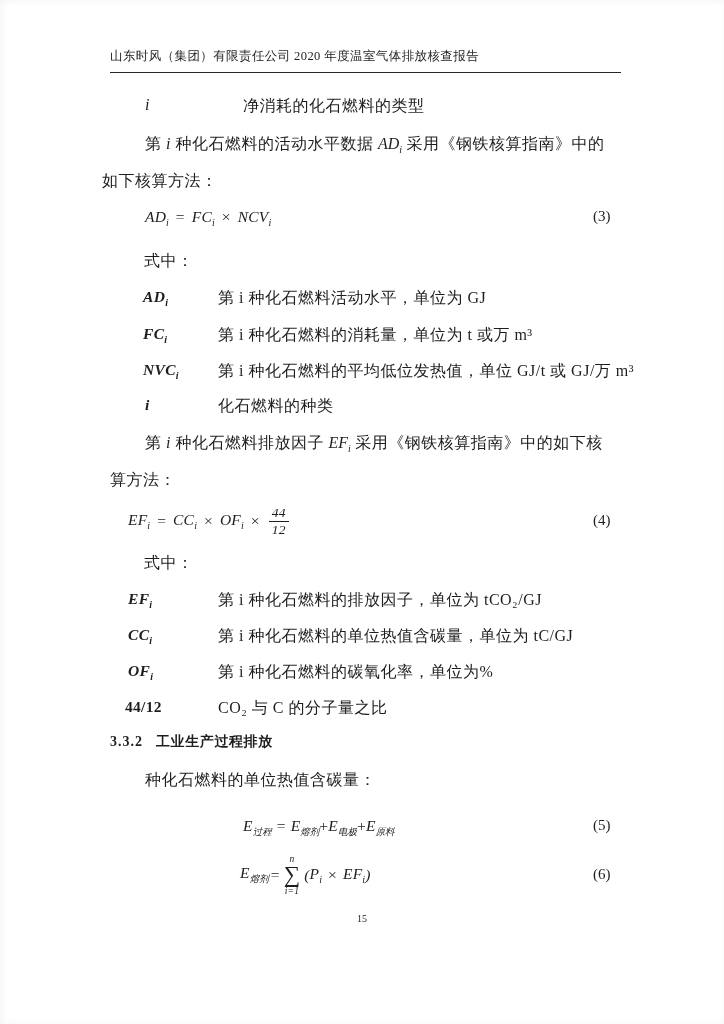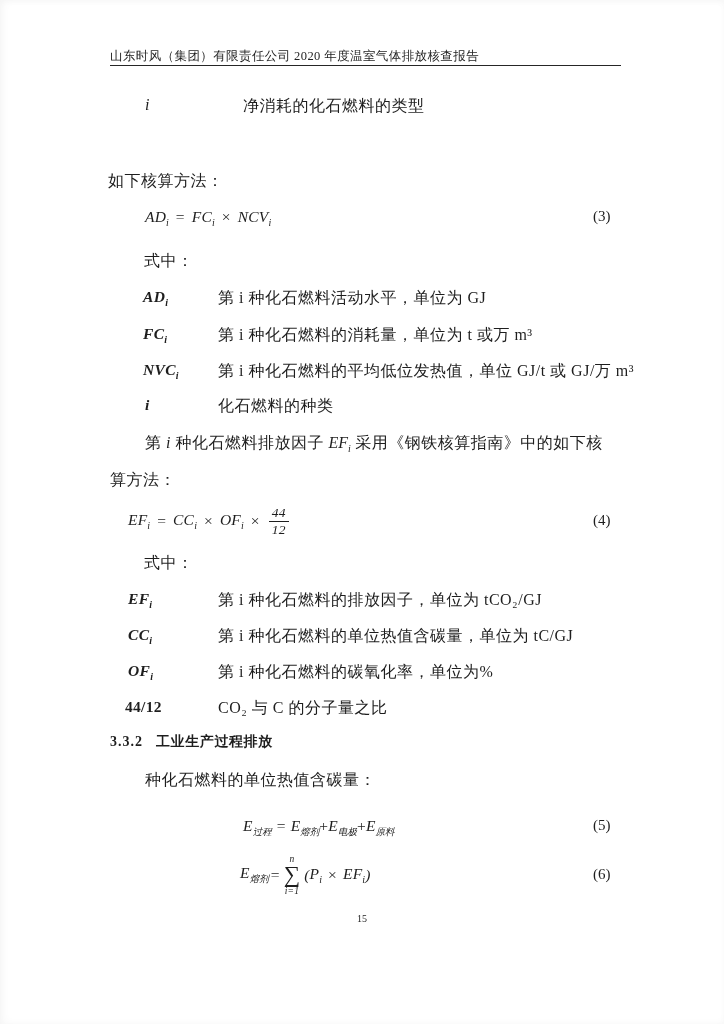--- a/index.html
+++ b/index.html
@@ -11,20 +11,21 @@
     background: #ffffff;
     font-family: "Liberation Serif", "DejaVu Serif", serif;
     color: #1e1e1e;
     overflow: hidden;
     box-shadow: inset 3px 0 8px rgba(0,0,0,0.035), inset 0 2px 6px rgba(0,0,0,0.02);
   }
   .abs { position: absolute; white-space: nowrap; }
   .hdr {
     left: 110px; top: 48px; width: 511px;
     font-size: 12.5px; letter-spacing: 0.4px;
+    padding-bottom: 7px;
     border-bottom: 1.6px solid #262626;
   }
   .body-txt { font-size: 16px; letter-spacing: 0.5px; }
   .formula { font-size: 15.5px; font-style: italic; letter-spacing: 0.2px; }
   .formula .op { margin: 0 7px; font-style: normal; }
   .formula sub { font-size: 10px; letter-spacing: 0; }
   .formula sub.cjk { font-size: 9.5px; }
   .flabel { font-size: 15px; font-style: normal; }
   .term { font-size: 15.5px; font-style: italic; font-weight: 600; letter-spacing: 0.3px; }
   .term sub { font-size: 10px; }
@@ -52,22 +53,25 @@
 
 <div class="page">
 
   <div class="abs hdr">
     <span>山东时风（集团）有限责任公司 2020 年度温室气体排放核查报告</span>
   </div>
 
   <div class="abs body-txt var" style="left:145px; top:96px;">i</div>
   <div class="abs body-txt" style="left:243px; top:96px;">净消耗的化石燃料的类型</div>
 
+  <div class="abs body-txt" style="left:145px; top:134px;">
+    <span>第 </span><span class="var">i</span><span> 种化石燃料的活动水平数据 </span><span class="var" style="letter-spacing:0;"><span>AD</span><sub style="font-size:10px;">i</sub></span><span> 采用《钢铁核算指南》中的</span>
+  </div>
 
-  <div class="abs body-txt" style="left:108px; top:171px;">如下核算方法：</div>
+  <div class="abs body-txt" style="left:102px; top:171px;">如下核算方法：</div>
 
   <div class="abs formula" style="left:145px; top:208px;text-align:center;">
     <span><span>AD</span><sub>i</sub></span><span class="op">=</span><span><span>FC</span><sub>i</sub></span><span class="op">×</span><span><span>NCV</span><sub>i</sub></span>
   </div>
   <div class="abs flabel" style="left:593px; top:208px;">(3)</div>
 
   <div class="abs body-txt" style="left:144px; top:251px;">式中：</div>
 
   <div class="abs term" style="left:143px; top:288px;"><span>AD</span><sub>i</sub></div>
   <div class="abs body-txt" style="left:218px; top:288px;">第 i 种化石燃料活动水平，单位为 GJ</div>

